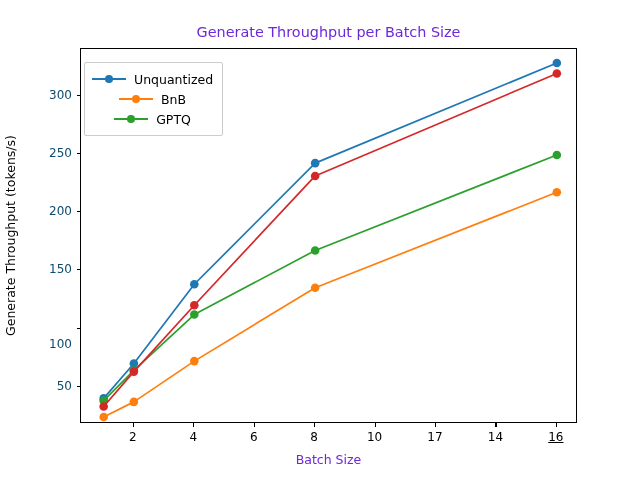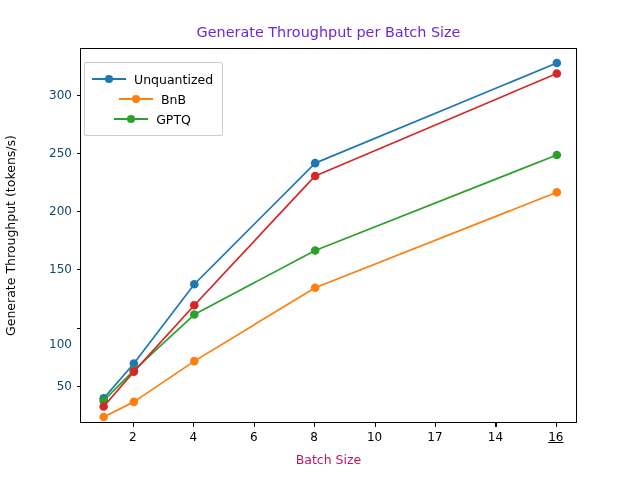--- a/index.html
+++ b/index.html
@@ -81,21 +81,21 @@
     font-size: 12.5px;
     color: #000000;
   }
   #xlabel {
     position: absolute;
     left: 80px;
     top: 452px;
     width: 497px;
     text-align: center;
     font-size: 12.5px;
-    color: #be185d;
+    color: #6d28d9;
   }
   #legend {
     position: absolute;
     left: 84px;
     top: 62px;
     background: #ffffff;
     border: 0.9px solid #cccccc;
     border-radius: 2px;
     padding: 6px 9px 6px 7px;
     box-sizing: border-box;

